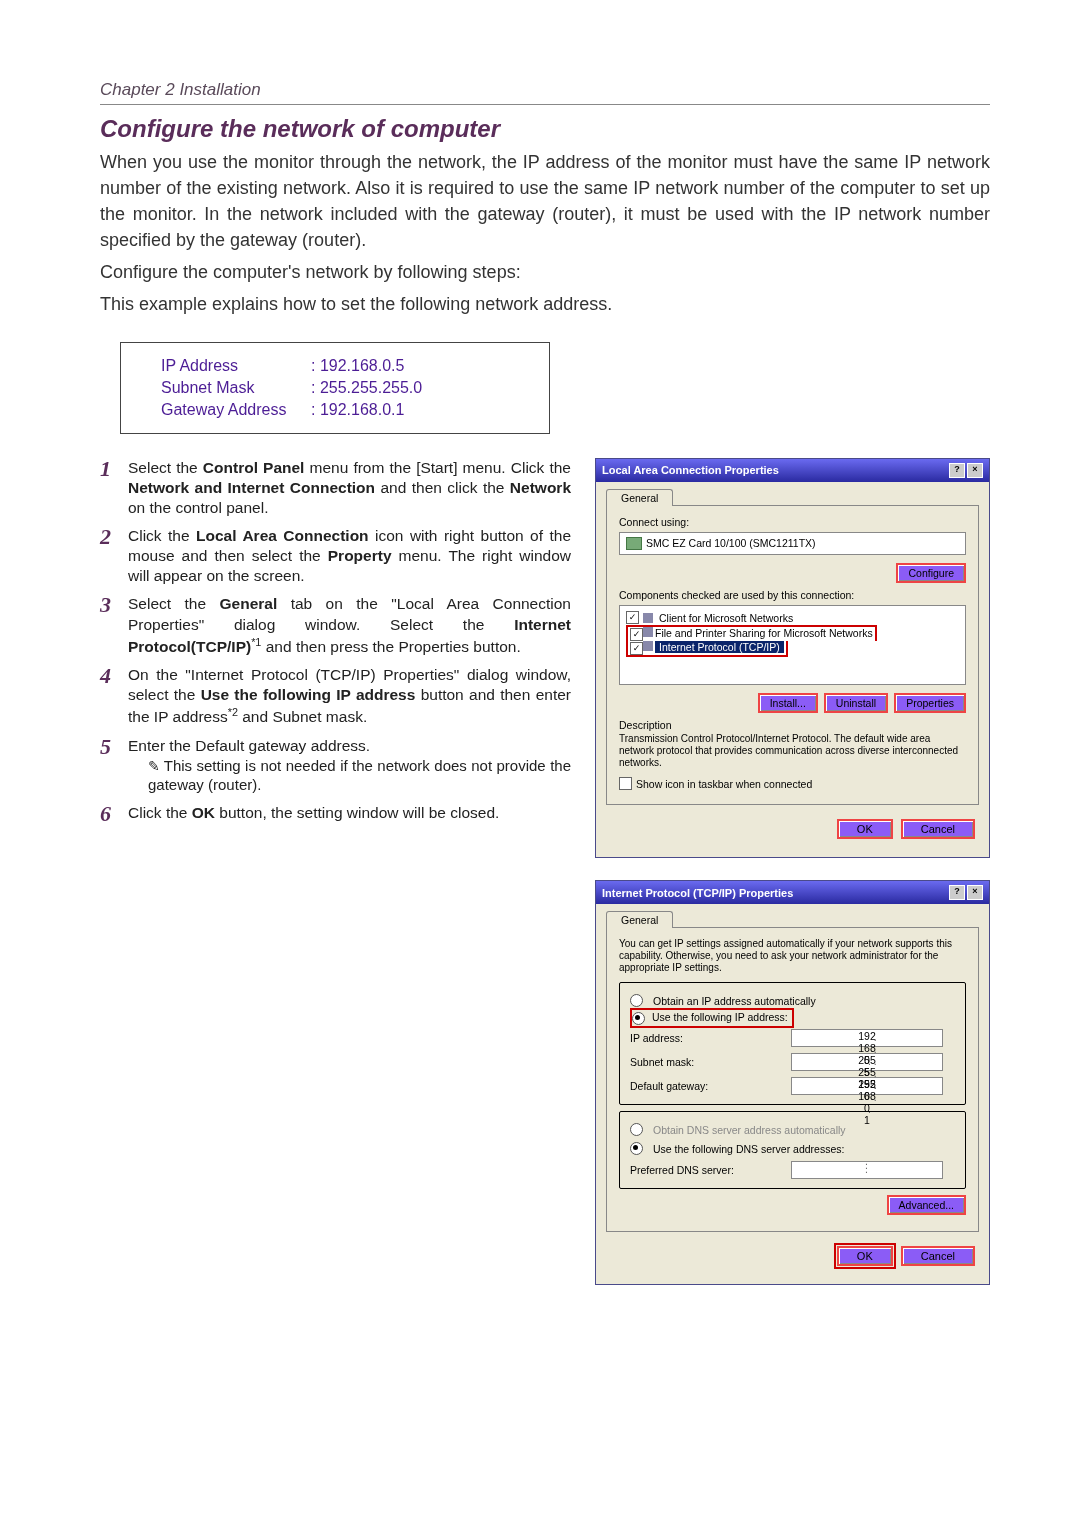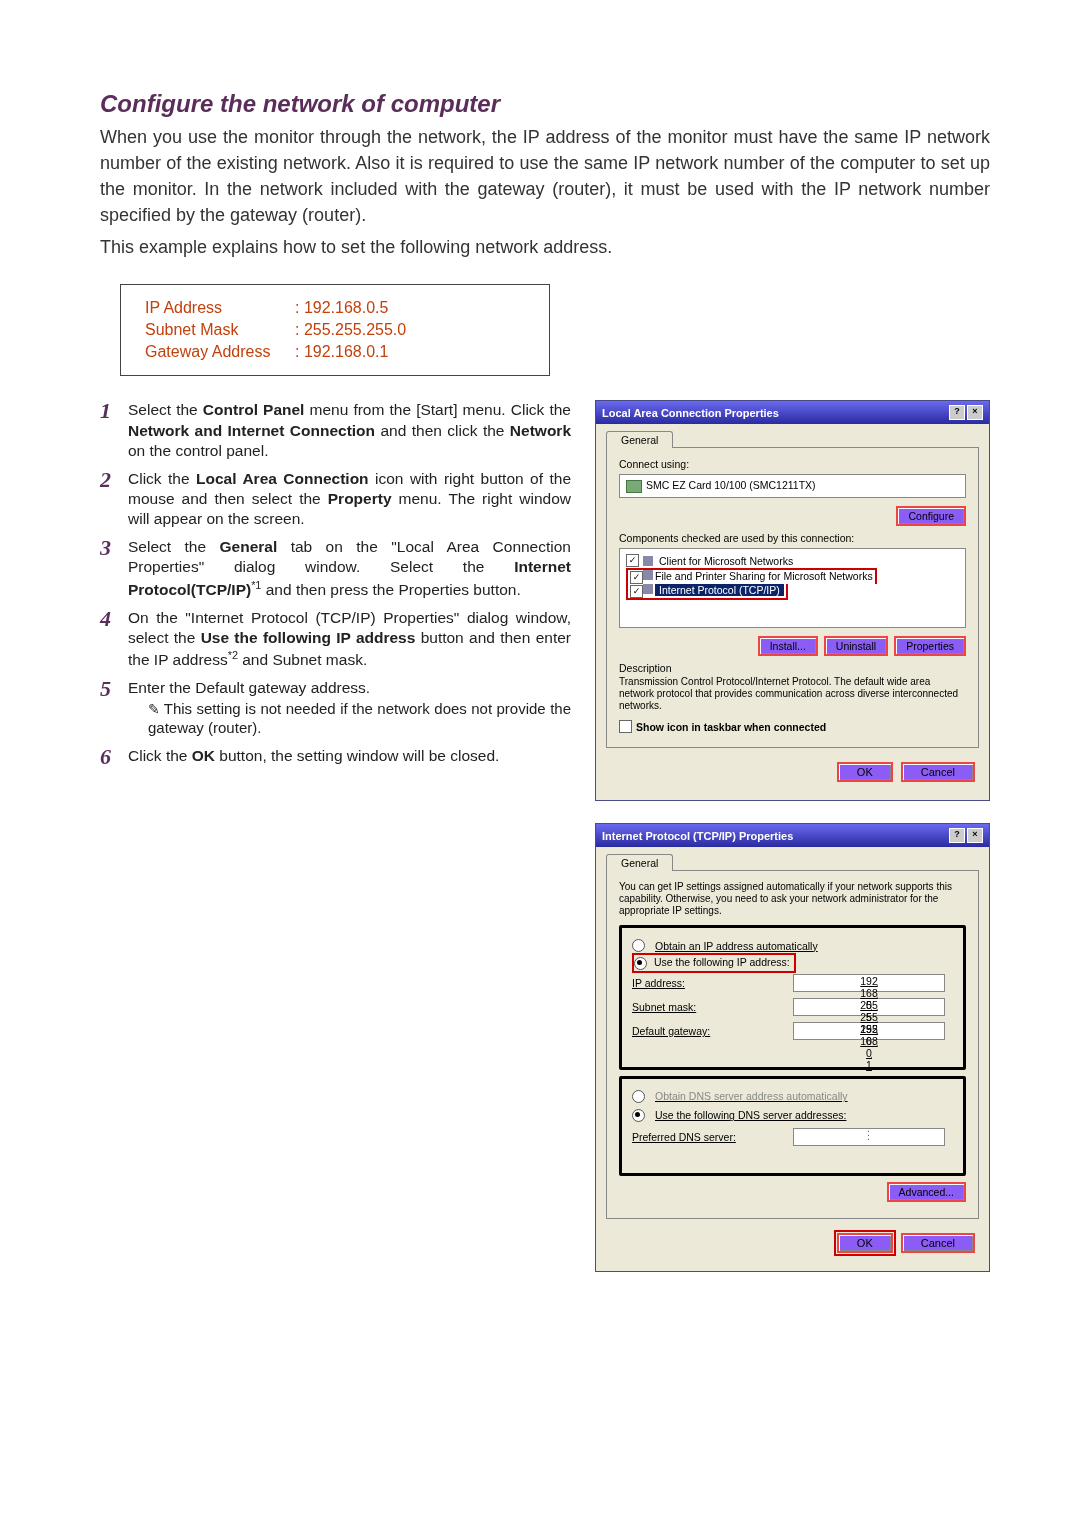--- a/index.html
+++ b/index.html
@@ -37,21 +37,21 @@
     color: #333;
     margin: 6px 0;
     text-align: justify;
   }
   .addr-box {
     border: 1px solid #444;
     margin: 24px 0 24px 20px;
     width: 380px;
     padding: 12px 24px;
   }
-  .addr-row { display: flex; font-size: 16px; color: #c2410c; padding: 2px 0;}
+  .addr-row { display: flex; font-size: 16px; color: #4c1d95; padding: 2px 0; margin-left: 16px;}
   .addr-row .lab { width: 150px; }
   .two-col {
     display: flex;
     gap: 24px;
     align-items: flex-start;
   }
   .left-col { flex: 1; }
   .right-col { width: 395px; flex-shrink:0;}
   .step-list {
     list-style: none;
@@ -131,22 +131,22 @@
   .hl-sel { background:#0a246a; color:#fff; padding:0 4px;}
   .btnrow { display:flex; justify-content:flex-end; gap:8px; margin:6px 0;}
   .winbtn {
     border:2px solid #ef4444; background:#8b5cf6;
     padding:2px 18px; font-size:11px;
     box-shadow: inset 1px 1px #fff, inset -1px -1px #888;
   }
   .winbtn.small { padding:2px 10px; font-size:10.5px;}
   .btnrow3 { display:flex; justify-content:flex-end; gap:6px; margin:8px 0 4px 0;}
   .group {
-    border:3px solid #000000; margin:6px 0; padding:8px 10px 24px 10px;
-    position:relative; border-radius:2px;text-decoration:underline;
+    border:1px solid #000000; margin:6px 0; padding:8px 10px 6px 10px;
+    position:relative; border-radius:2px;
   }
   .field-row { display:flex; align-items:center; padding:3px 0; gap:6px;}
   .field-row .flab { width:155px; }
   .ipbox {
     background:#fff; border:1px solid #888; display:flex;
     width:150px; height:16px; align-items:center;flex-direction:column;
   }
   .ipbox span {
     flex:1; text-align:center; font-size:10.5px; border-right:0;
     position:relative;
@@ -163,31 +163,33 @@
     margin:-2px 0;
   }
   .disabled { color:#888;}
   .icon-adapter {
     width:14px; height:11px; background:#7a7; border:1px solid #474;
     display:inline-block; margin-right:4px; vertical-align:middle;
   }
   .icon-little { width:10px; height:10px; background:#88a; display:inline-block; margin-right:2px;}
   .desc-head { margin:6px 0 2px 0;}
   .desc-text { font-size:10px; line-height:1.2; margin-bottom:8px;}
-  .chk-line { display:flex; align-items:center; gap:4px; margin:4px 0;font-weight:bold;}
+  .chk-line { display:flex; align-items:center; gap:4px; margin:4px 0;}
 </style>
 </head>
 <body>
 
 <div class="page">
 
+  <div class="chapter-head">Chapter 2 Installation</div>
 
   <div class="section-title">Configure the network of computer</div>
 
   <p class="body-text">When you use the monitor through the network, the IP address of the monitor must have the same IP network number of the existing network. Also it is required to use the same IP network number of the computer to set up the monitor. In the network included with the gateway (router), it must be used with the IP network number specified by the gateway (router).</p>
+  <p class="body-text">Configure the computer's network by following steps:</p>
   <p class="body-text">This example explains how to set the following network address.</p>
 
   <div class="addr-box">
     <div class="addr-row">
       <span class="lab">IP Address</span>
       <span>: 192.168.0.5</span>
     </div>
     <div class="addr-row">
       <span class="lab">Subnet Mask</span>
       <span>: 255.255.255.0</span>

